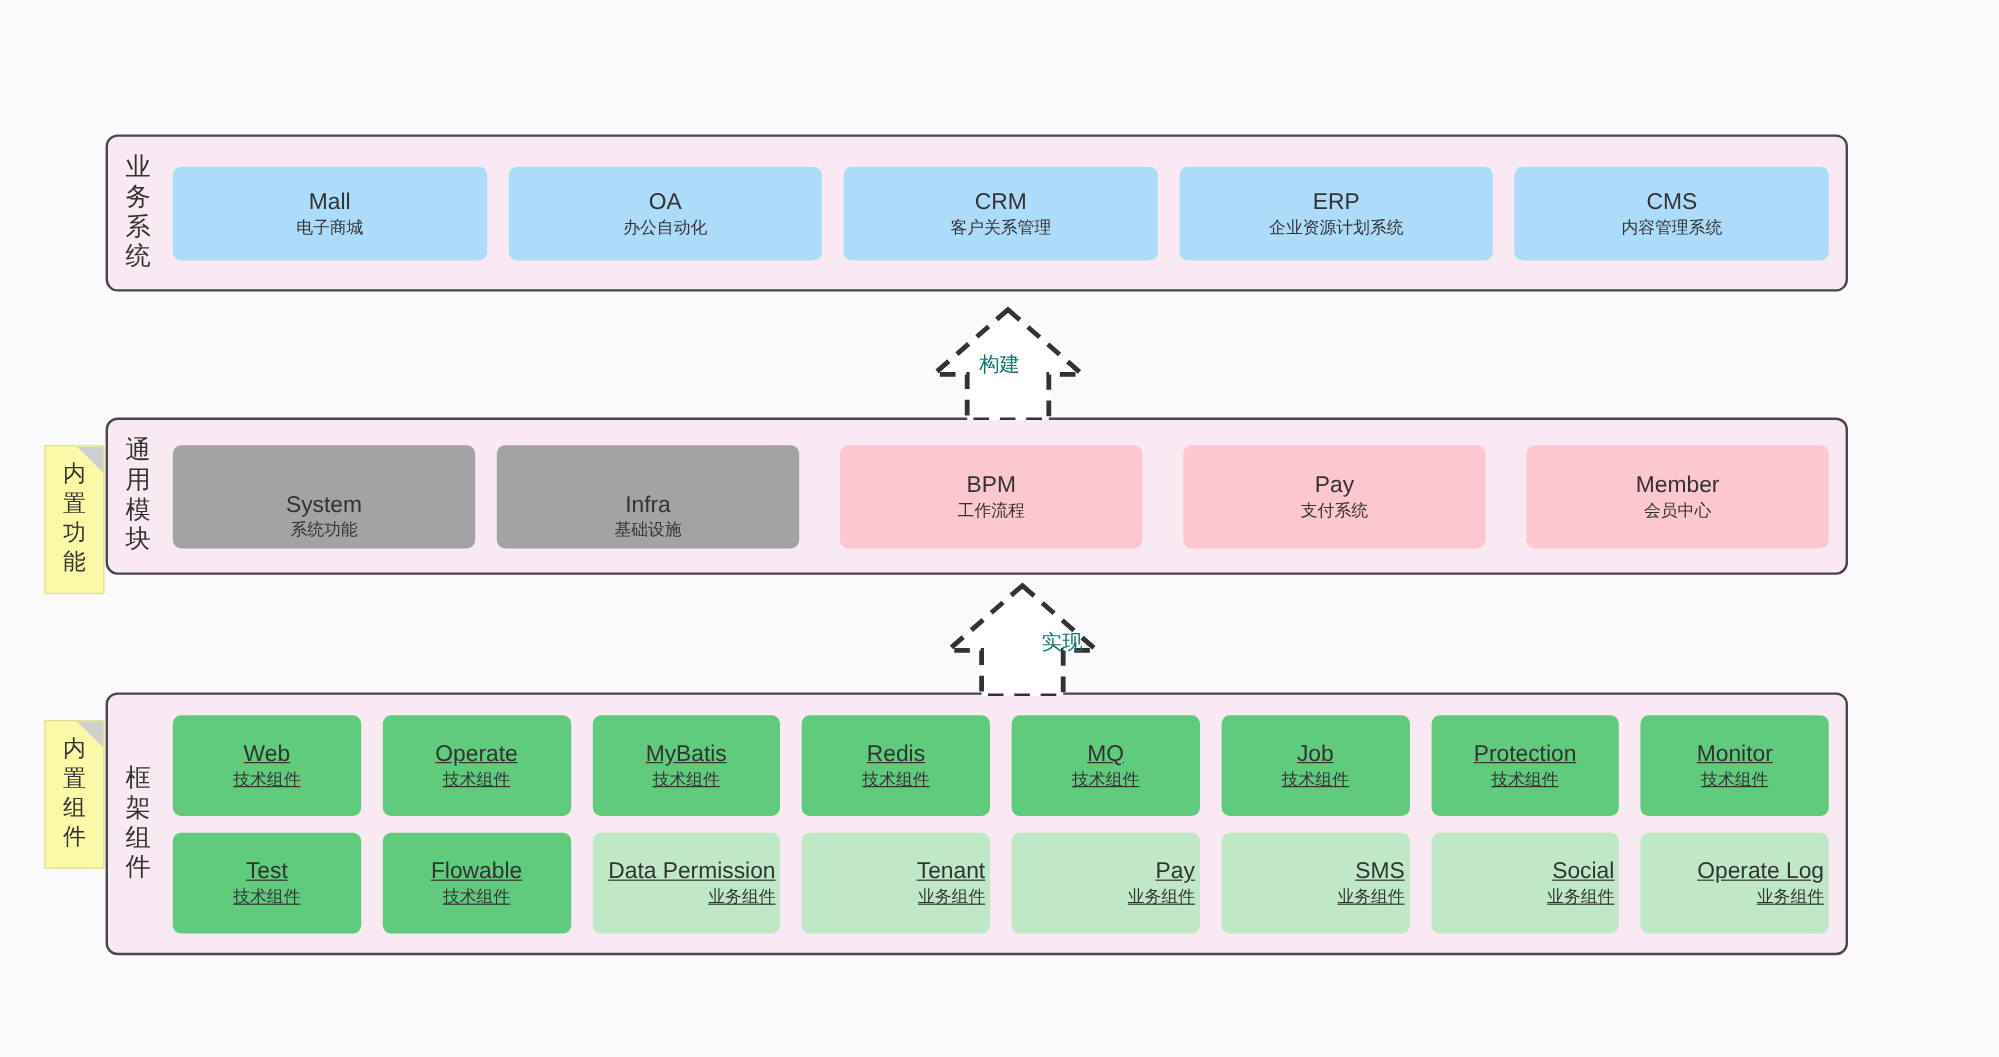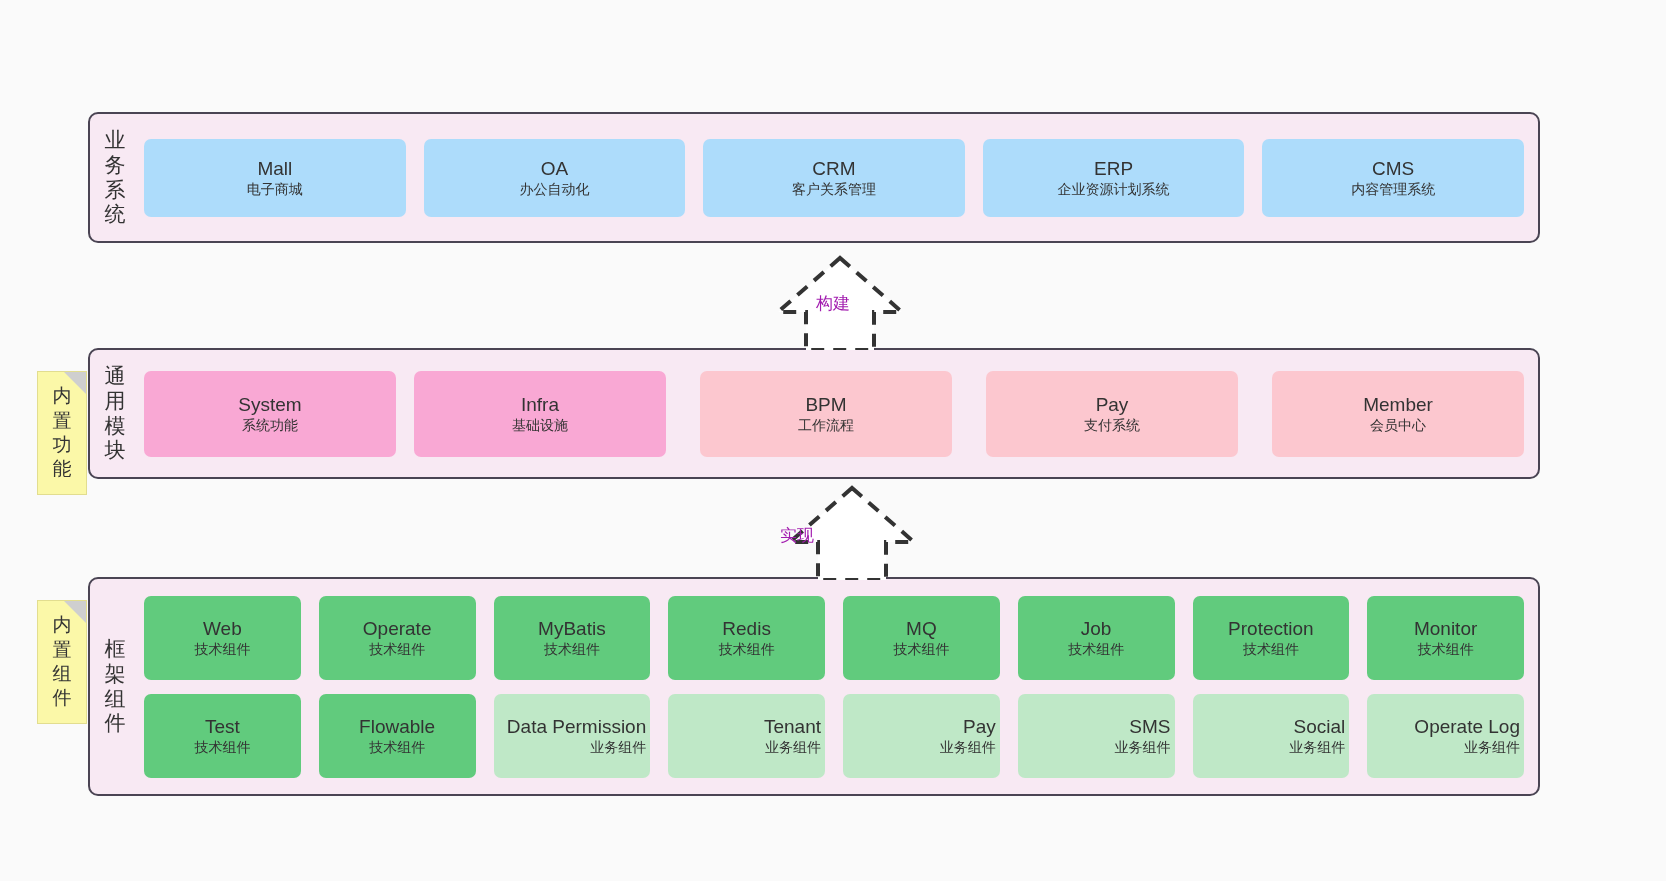--- a/index.html
+++ b/index.html
@@ -74,24 +74,24 @@
     text-align: center;
     padding: 6px 4px;
     line-height: 1.22;
     color: #333333;
   }
   .card .t1 { font-size: 19px; }
   .card .t2 { font-size: 14px; }
 
   .layer-1 .card { height: 78px; }
   .layer-2 .card { height: 86px; }
-  .layer-3 .card { height: 84px; }
+  .layer-3 .card { height: 84px; text-decoration: underline; }
 
   .c-blue        { background: #addcfb; }
-  .c-red-strong  { background: #f9a8d4; }
+  .c-red-strong  { background: #a3a3a3; justify-content: flex-end; }
   .c-red-light   { background: #fcc7cf; margin-left: 16px; }
   .c-green-strong{ background: #61cb7d; }
   .c-green-light { background: #bfe8c7; align-items: flex-end; }
 
   
   .note {
     position: absolute;
     box-sizing: border-box;
     background: #fbf8a8;
     border: 1px solid #e2dd8f;
@@ -116,38 +116,38 @@
   }
 
   
   .arrow {
     position: absolute;
     z-index: 3;
   }
   .arrow-label {
     position: absolute;
     font-size: 17px;
-    color: #a21caf;
+    color: #0f766e;
     white-space: nowrap;
     z-index: 5;
     background: transparent;
   }
 
   
   #layer-business   { left: 88px;  top: 112px; width: 1452px; height: 131px; }
   #layer-common     { left: 88px;  top: 348px; width: 1452px; height: 131px; }
   #layer-framework  { left: 88px;  top: 577px; width: 1452px; height: 219px; }
 
   #note-functions   { left: 37px;  top: 371px; width: 50px; height: 124px; }
   #note-components  { left: 37px;  top: 600px; width: 50px; height: 124px; }
 
   #arrow-build      { left: 750px; top: 250px; width: 180px; height: 100px; }
   #arrow-impl       { left: 762px; top: 480px; width: 180px; height: 100px; }
   #label-build      { left: 816px; top: 292px; }
-  #label-impl       { left: 780px; top: 524px; }
+  #label-impl       { left: 868px; top: 524px; }
 </style>
 </head>
 <body>
 
 <div class="canvas">
 
   <div class="layer layer-1" id="layer-business">
     <div class="layer-title">
       <span>业</span>
       <span>务</span>

